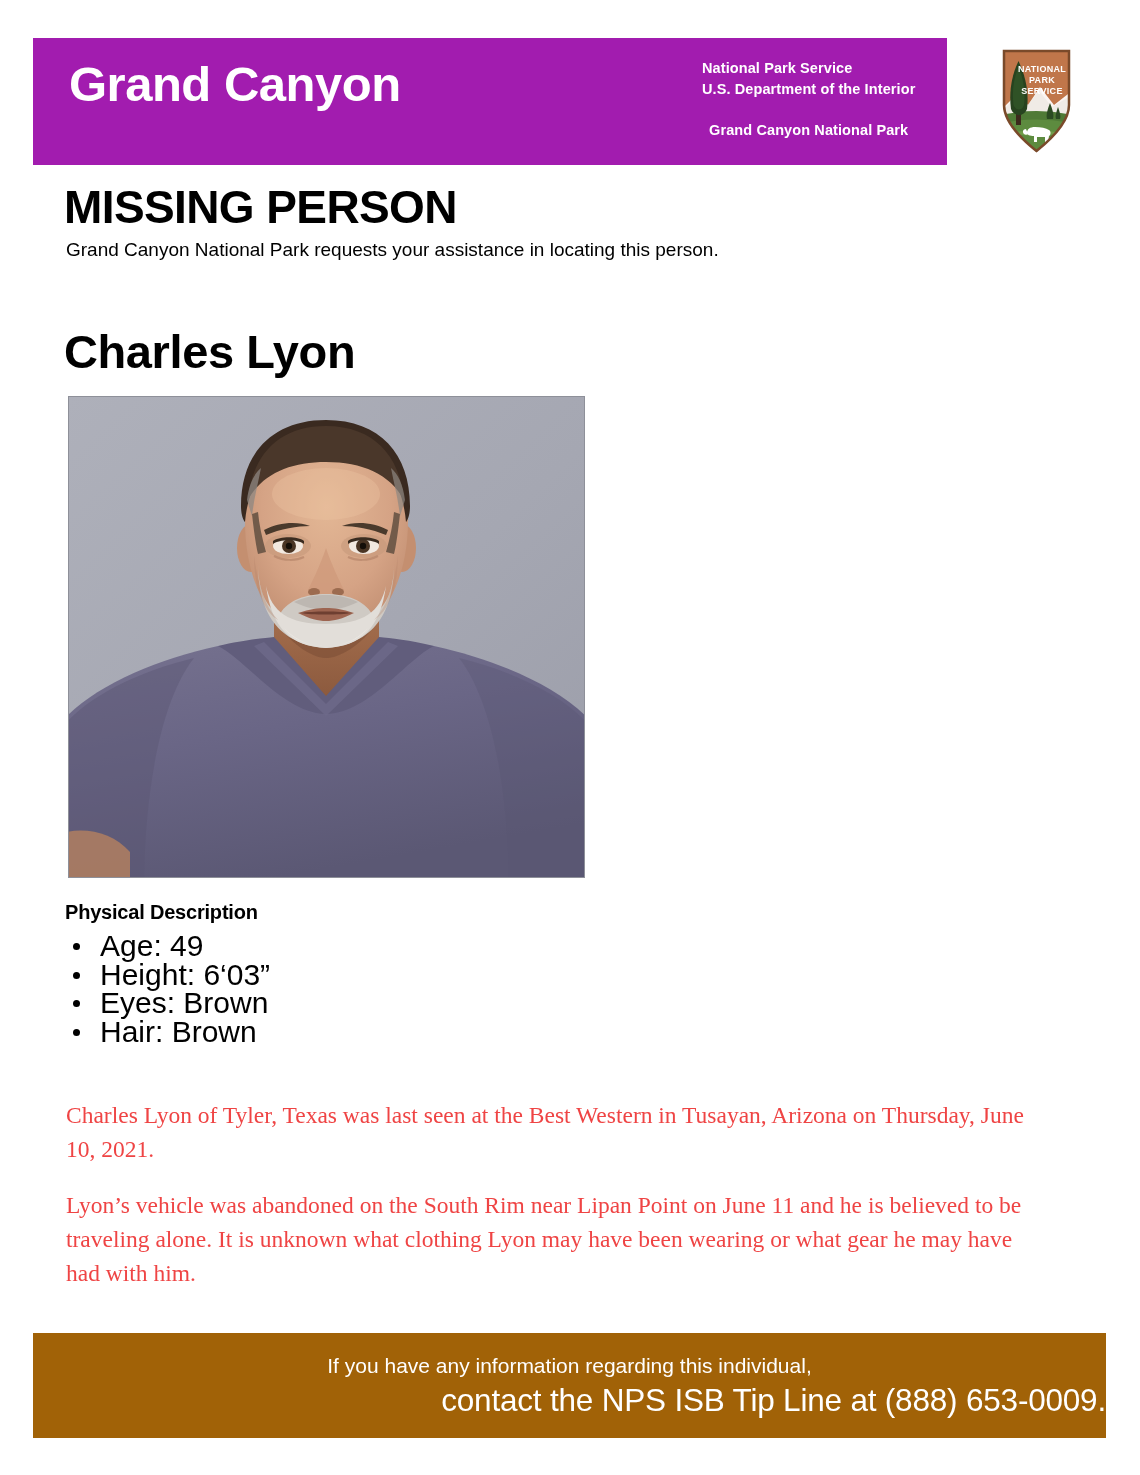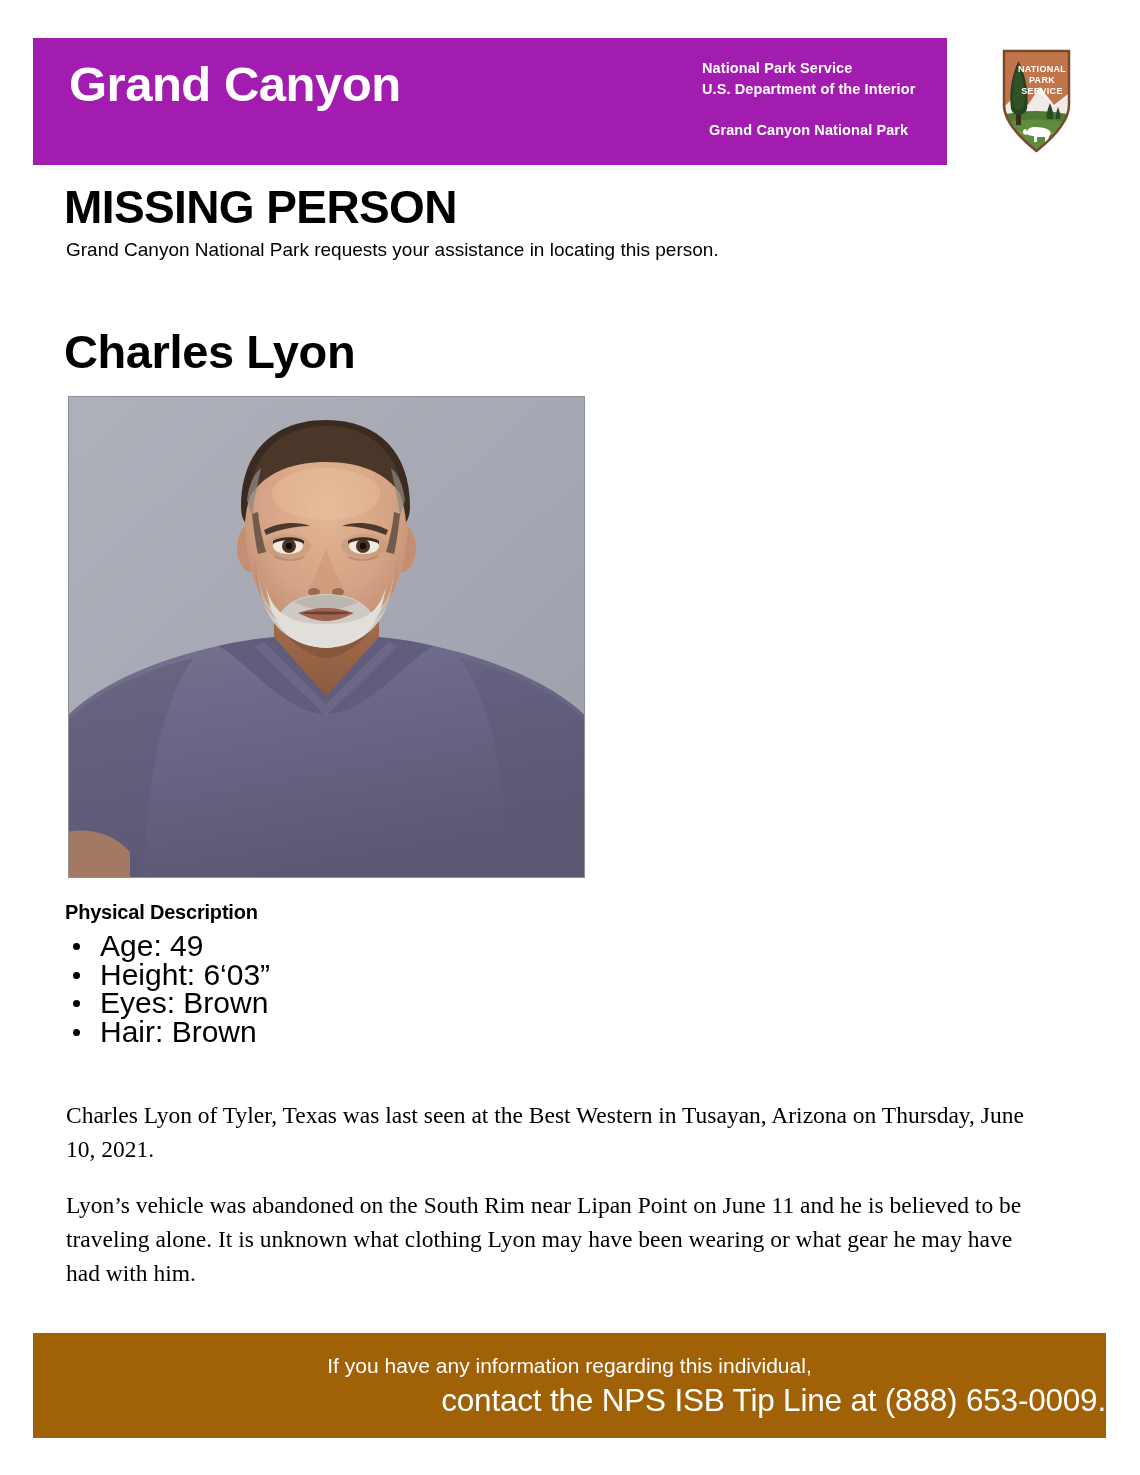--- a/index.html
+++ b/index.html
@@ -156,21 +156,21 @@
 
   
   .body-para {
     position: absolute;
     left: 66px;
     width: 958px;
     font-family: "Liberation Serif", serif;
     font-size: 23.5px;
     line-height: 34px;
     text-align: left;
-    color: #000000;
+    color: #ef4444;
   }
   #para-one { top: 1098px; }
   #para-two { top: 1188px; }
 
   
   .footer-bar {
     position: absolute;
     left: 33px;
     top: 1333px;
     width: 1073px;

